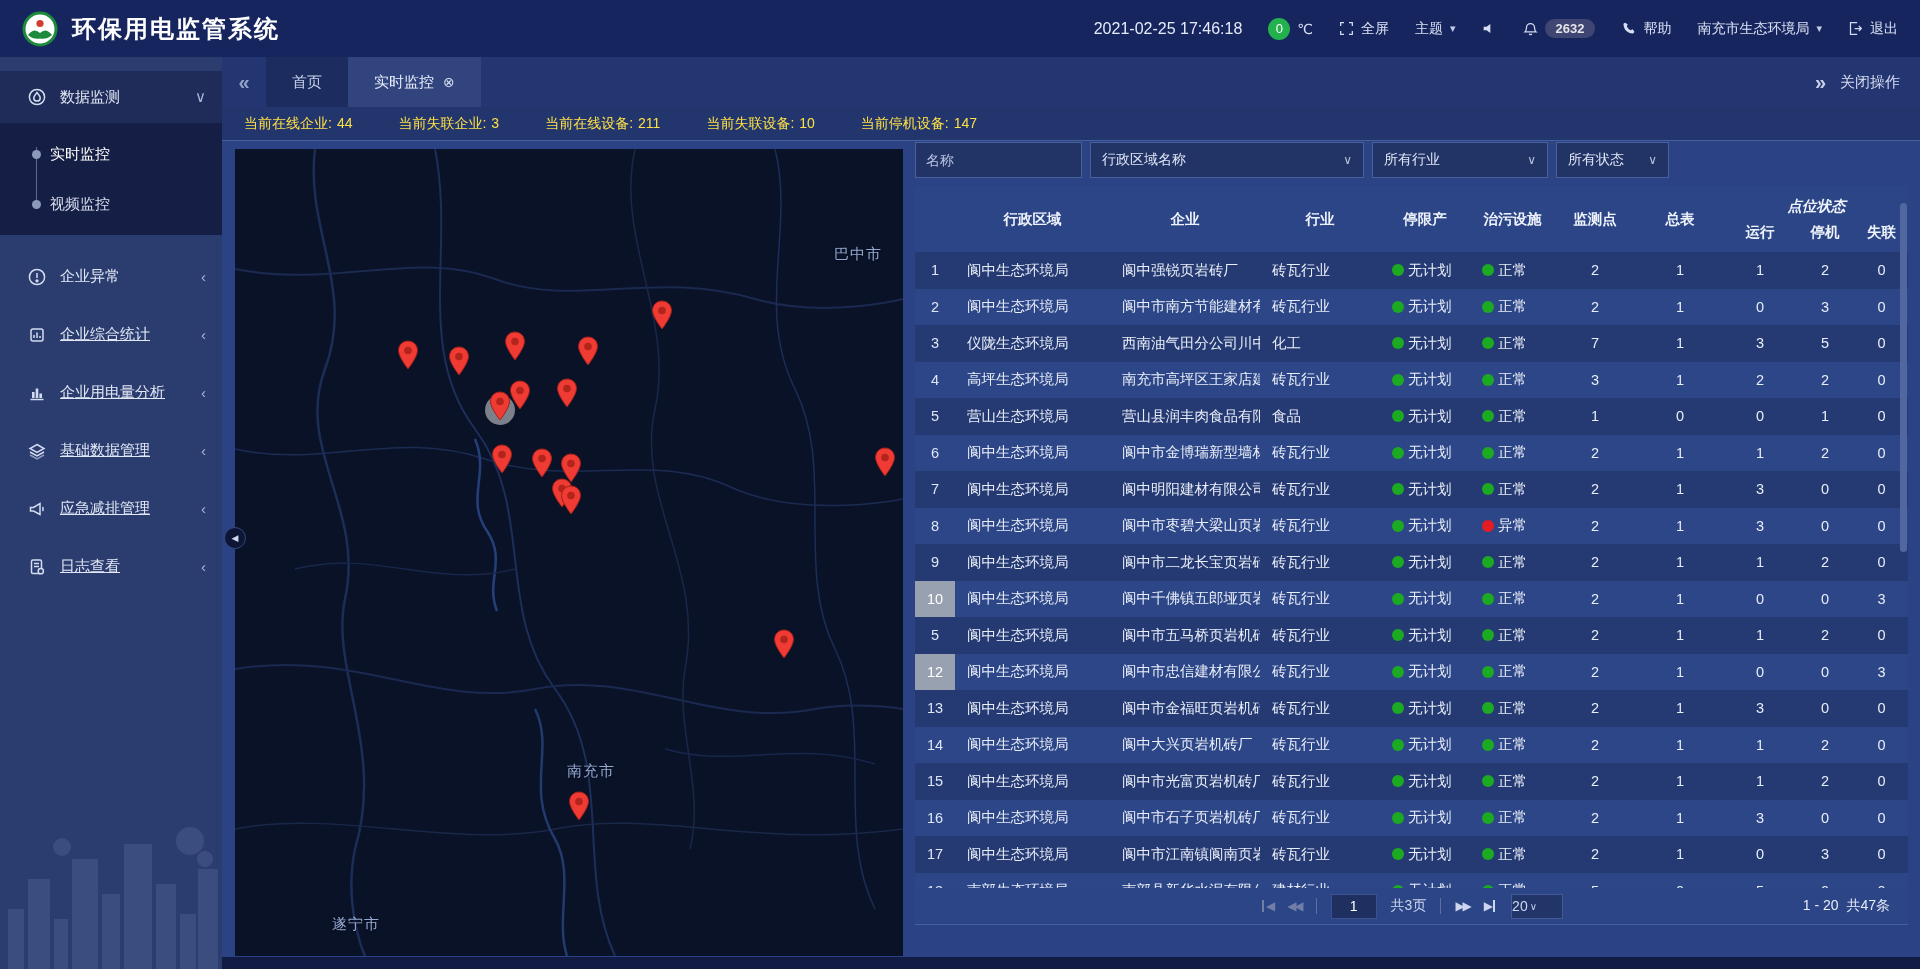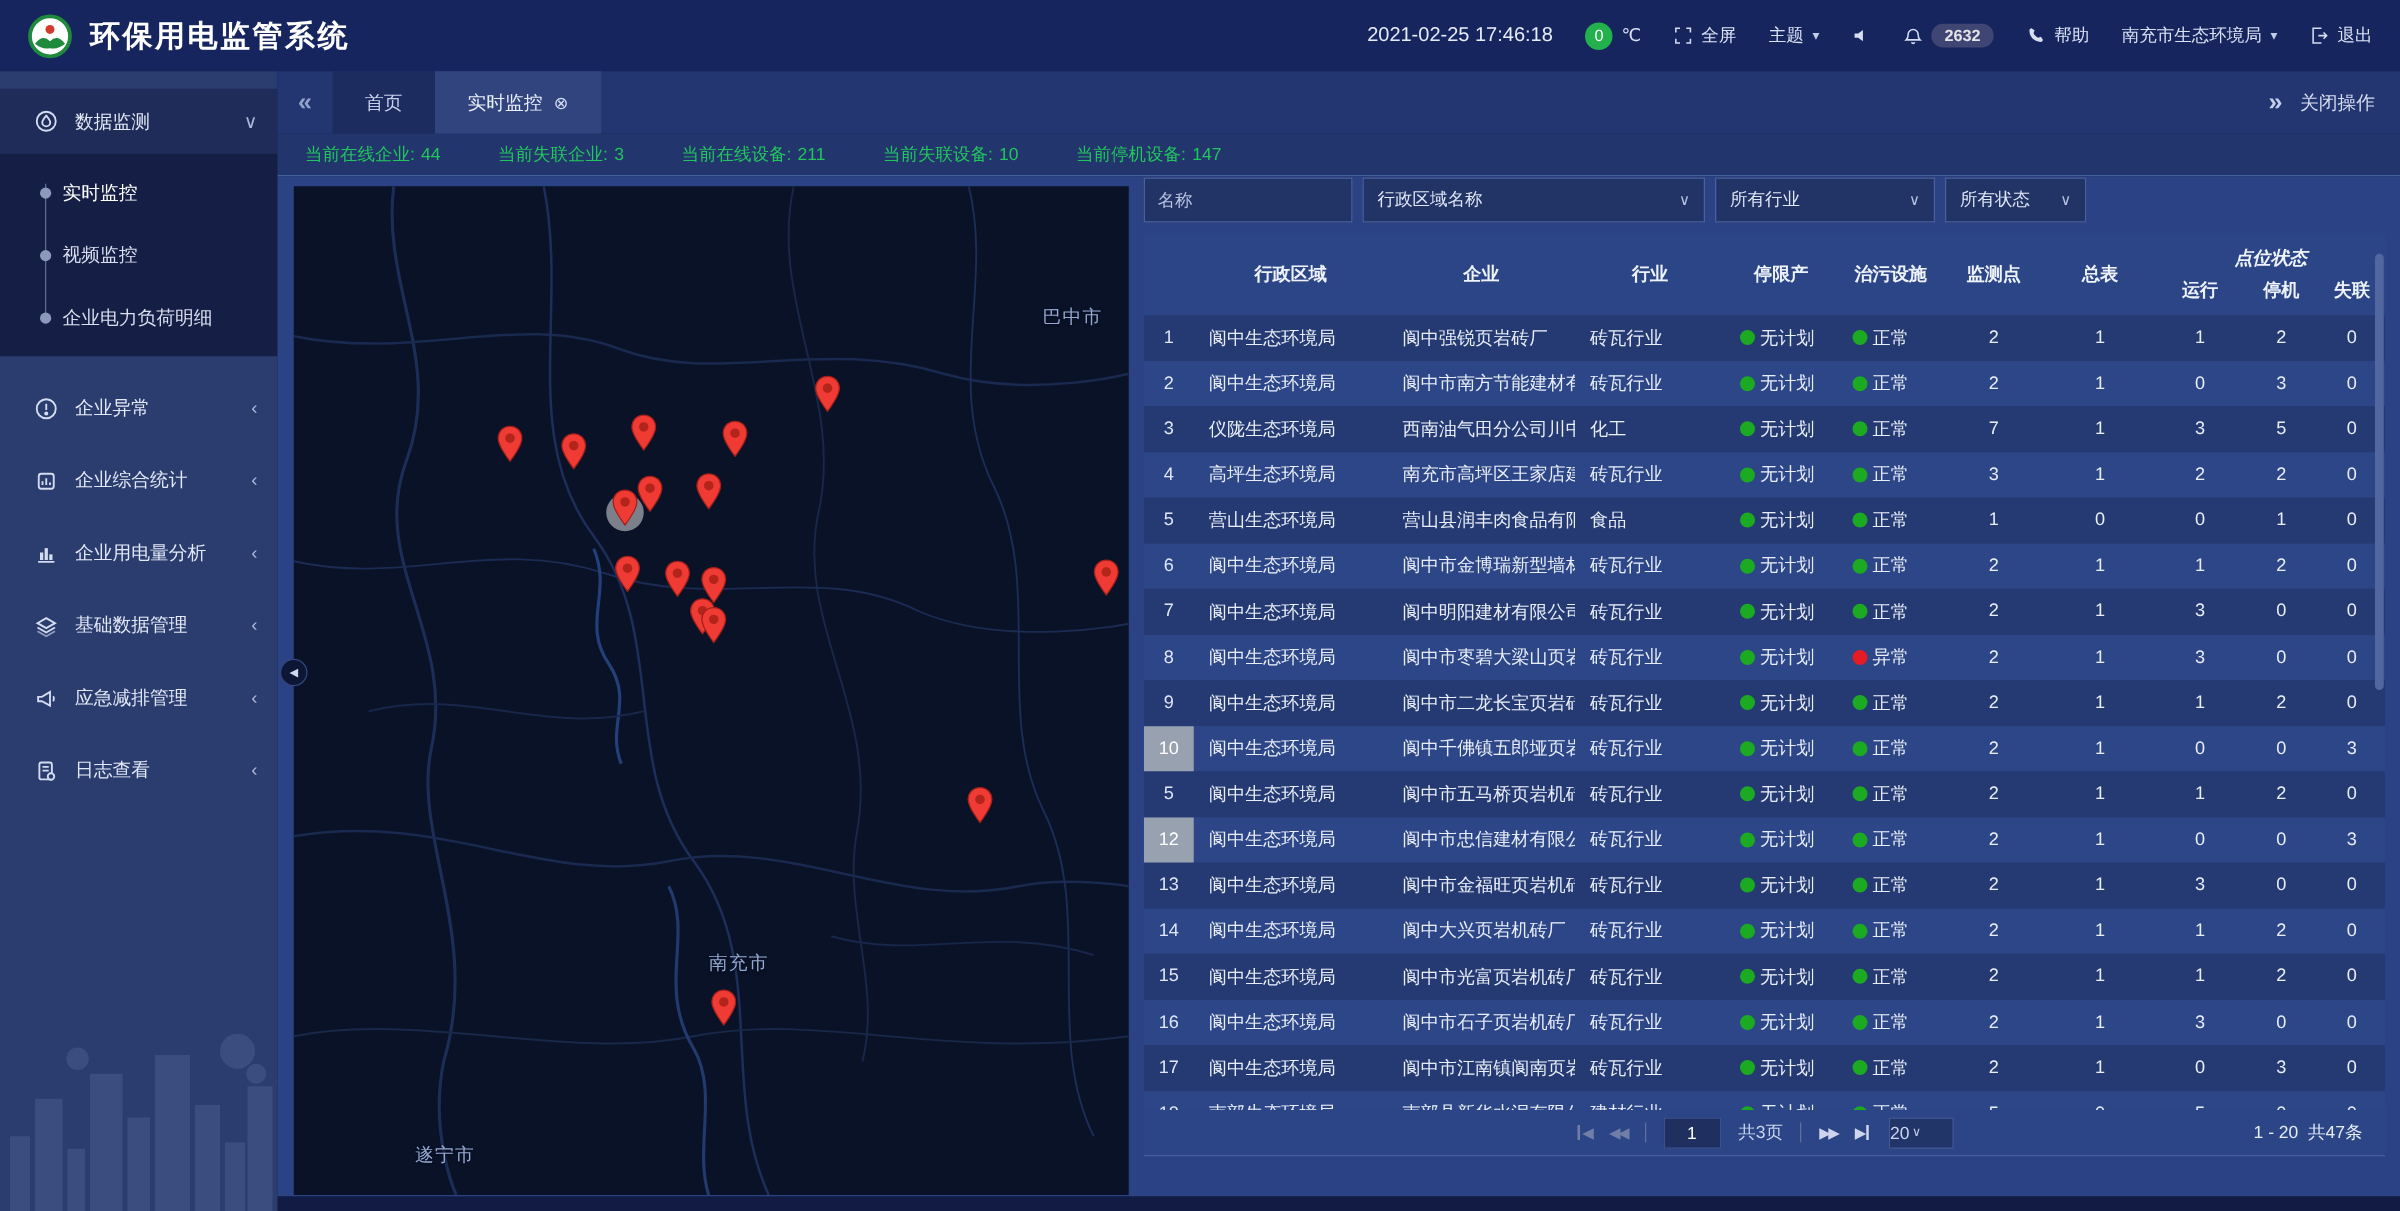--- a/index.html
+++ b/index.html
@@ -30,38 +30,38 @@
   .menu-item .mi { flex:none; }
   .menu-item .m-label { margin-left:14px; }
   .m-chev { position:absolute; right:16px; font-size:15px; color:#aab6d8; }
   .menu-item.parent { background:#1f2b58; }
   .submenu { position:relative; background:#151e44; padding:6px 0; }
   .submenu::before { content:""; position:absolute; left:36px; top:24px; bottom:26px; width:1px; background:#5c6b96; }
   .sub-item { position:relative; height:50px; display:flex; align-items:center; padding-left:50px; cursor:pointer; color:#d9dff0; }
   .sub-item .bullet { position:absolute; left:32px; width:9px; height:9px; border-radius:50%; background:#8d99bb; }
   .sub-item.active { color:#ffffff; }
   .std-item { margin-top:4px; }
-  .std-item + .std-item { margin-top:3px; }
+  .std-item + .std-item { margin-top:3px;text-decoration:underline; }
   .menu .gap { height:10px; }
   .menu-item:not(.parent) { height:55px; }
   .mi { stroke:#d4dcf0; fill:none; stroke-width:1.5; }
   .cityscape { position:absolute; left:0; bottom:0; z-index:1; }
 
   
   .tabbar { height:50px; background:#243672; display:flex; align-items:stretch; color:#c7d0ea; font-size:15px; }
   .tab-collapse { width:44px; display:flex; align-items:center; justify-content:center; font-size:20px; font-weight:bold; color:#93a2c9; cursor:pointer; }
   .tab { display:flex; align-items:center; justify-content:center; padding:0 26px; cursor:pointer; }
   .tab.inactive { background:#1c2c5f; }
   .tab.active { background:#31447e; color:#e9eefb; }
   .tab-close { margin-left:9px; font-size:14px; color:#d3dbf0; }
   .tabbar-right { margin-left:auto; display:flex; align-items:center; gap:14px; padding-right:20px; color:#d6dcf0; }
   .tab-expand { font-size:20px; font-weight:bold; color:#c7d0ea; cursor:pointer; }
 
   
-  .statsbar { height:34px; background:#22356c; border-bottom:1px solid #44619e; display:flex; align-items:center; gap:46px; padding-left:22px; color:#22c55e; font-size:14px; }
+  .statsbar { height:34px; background:#22356c; border-bottom:1px solid #44619e; display:flex; align-items:center; gap:46px; padding-left:22px; color:#fde047; font-size:14px; }
   .stat { display:flex; gap:5px; white-space:nowrap; }
 
   
   .content { height:816px; background:#2b4384; position:relative; }
   .footer-strip { flex:1; background:#111b44; }
 
   
   .map-panel { position:absolute; left:13px; top:8px; width:668px; height:807px; background:#0a1227; overflow:visible; }
   .map-roads { position:absolute; left:0; top:0; }
   .city-label { position:absolute; transform:translate(-50%,-50%); color:#96a9d2; font-size:15px; letter-spacing:1px; text-shadow:0 1px 2px #060b1c; white-space:nowrap; z-index:2; }
@@ -190,24 +190,20 @@
         </div>
         <div class="submenu">
           <div class="sub-item active">
             <span class="bullet"></span>
             <span>实时监控</span>
           </div>
           <div class="sub-item">
             <span class="bullet"></span>
             <span>视频监控</span>
           </div>
-          <div class="sub-item">
-            <span class="bullet"></span>
-            <span>企业电力负荷明细</span>
-          </div>
         </div>
         <div class="gap"></div>
         <div class="menu-item std-item">
           <svg width="18" height="18" viewBox="0 0 18 18" class="mi">
             <circle cx="9" cy="9" r="7.6"></circle>
               <path d="M9 5v5"></path>
               <circle cx="9" cy="12.8" r="0.9" fill="#d4dcf0"></circle>
           </svg>
           <span class="m-label">企业异常</span>
           <span class="m-chev">‹</span>

